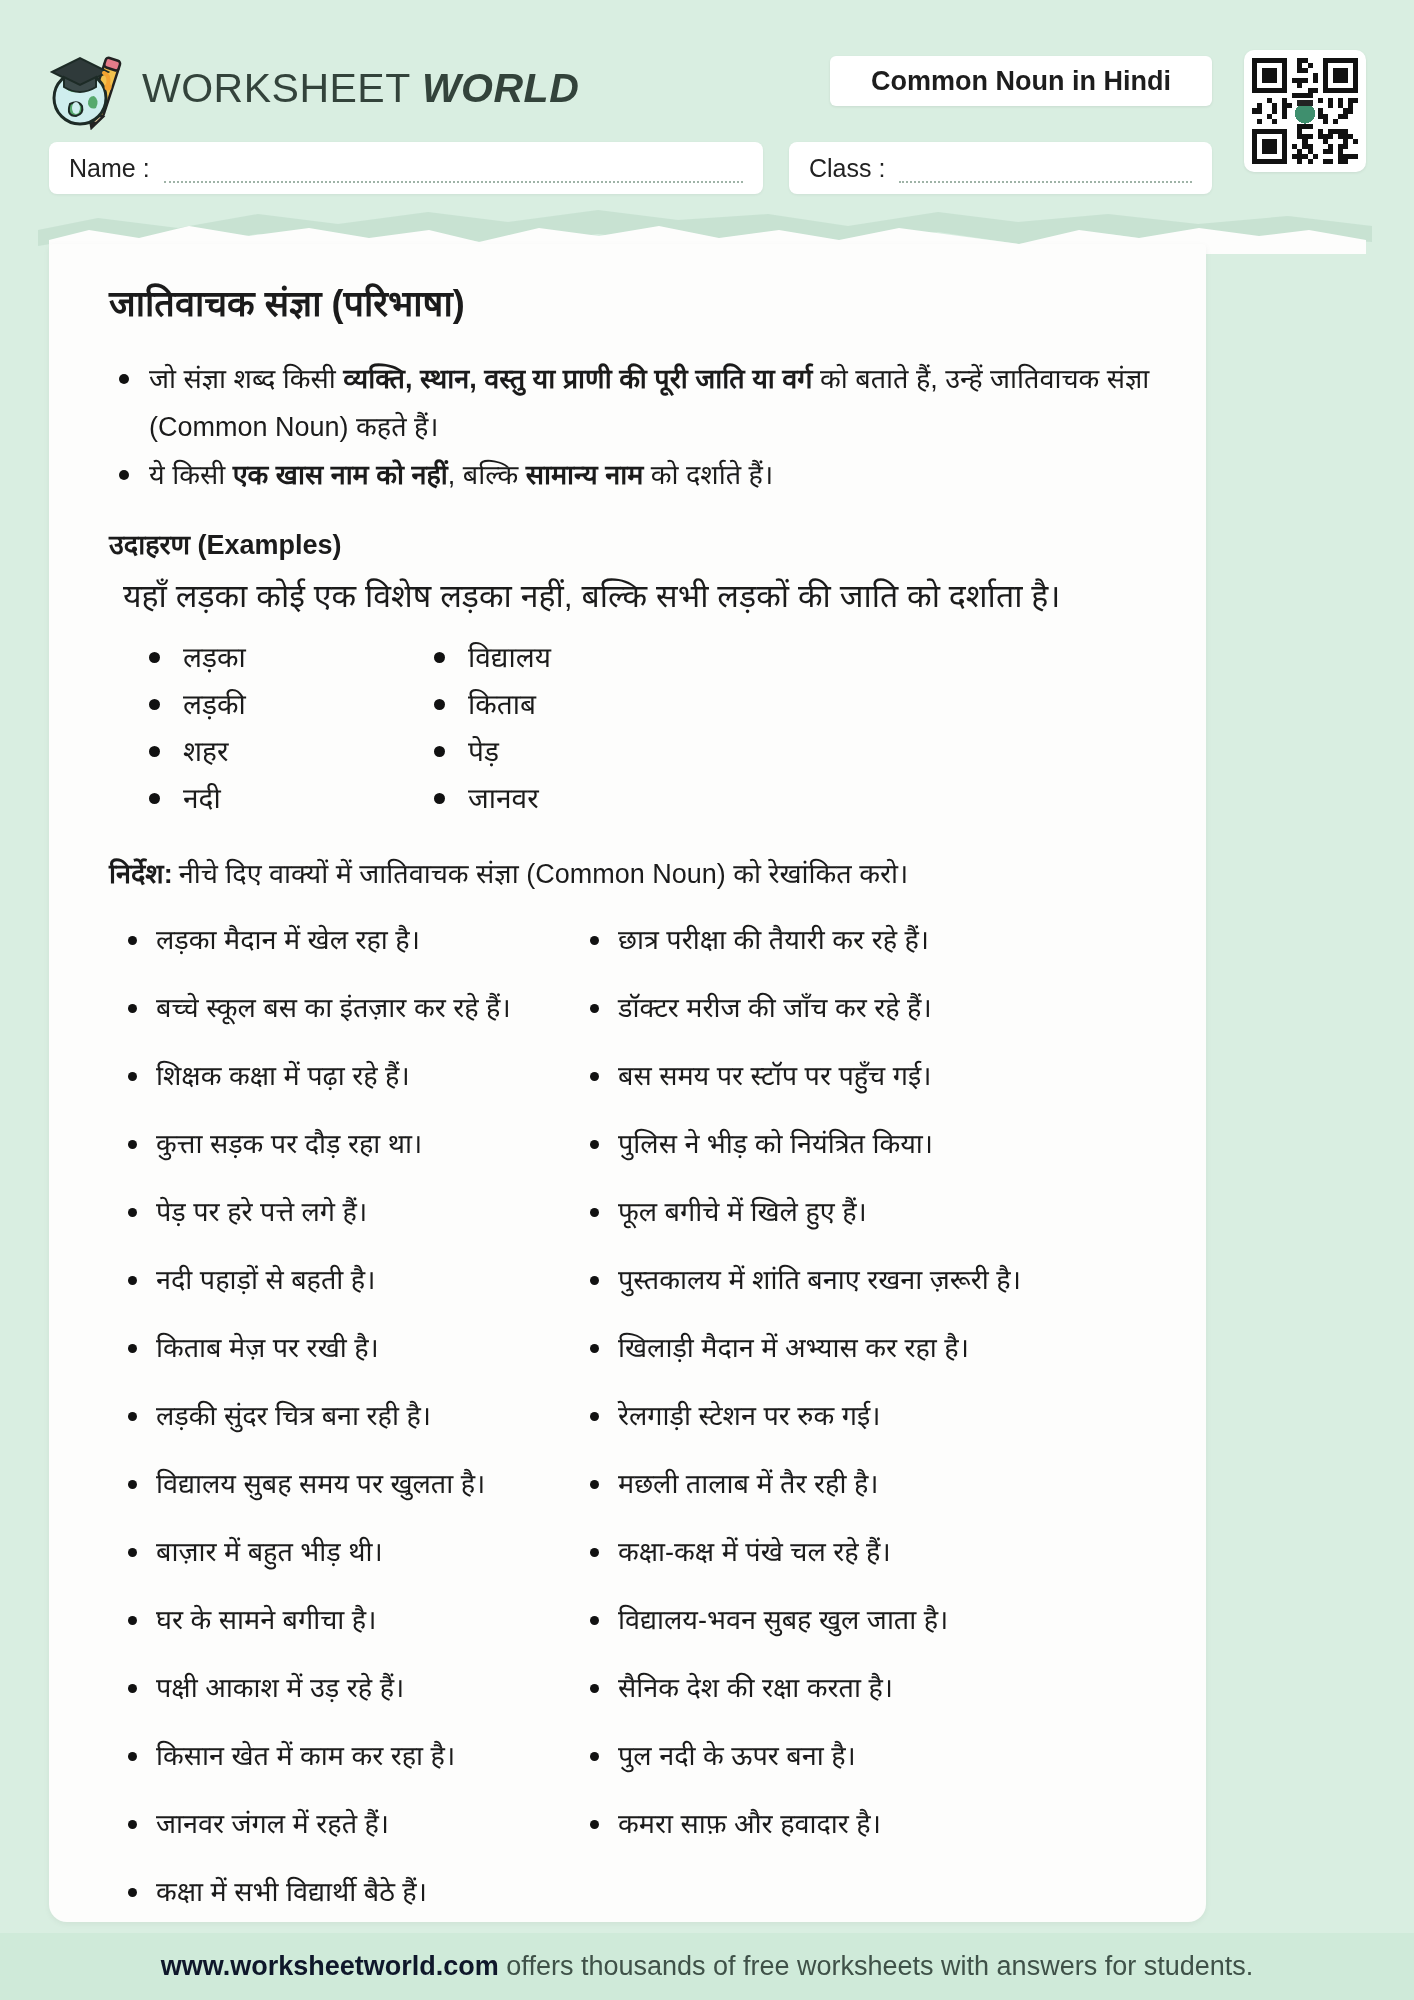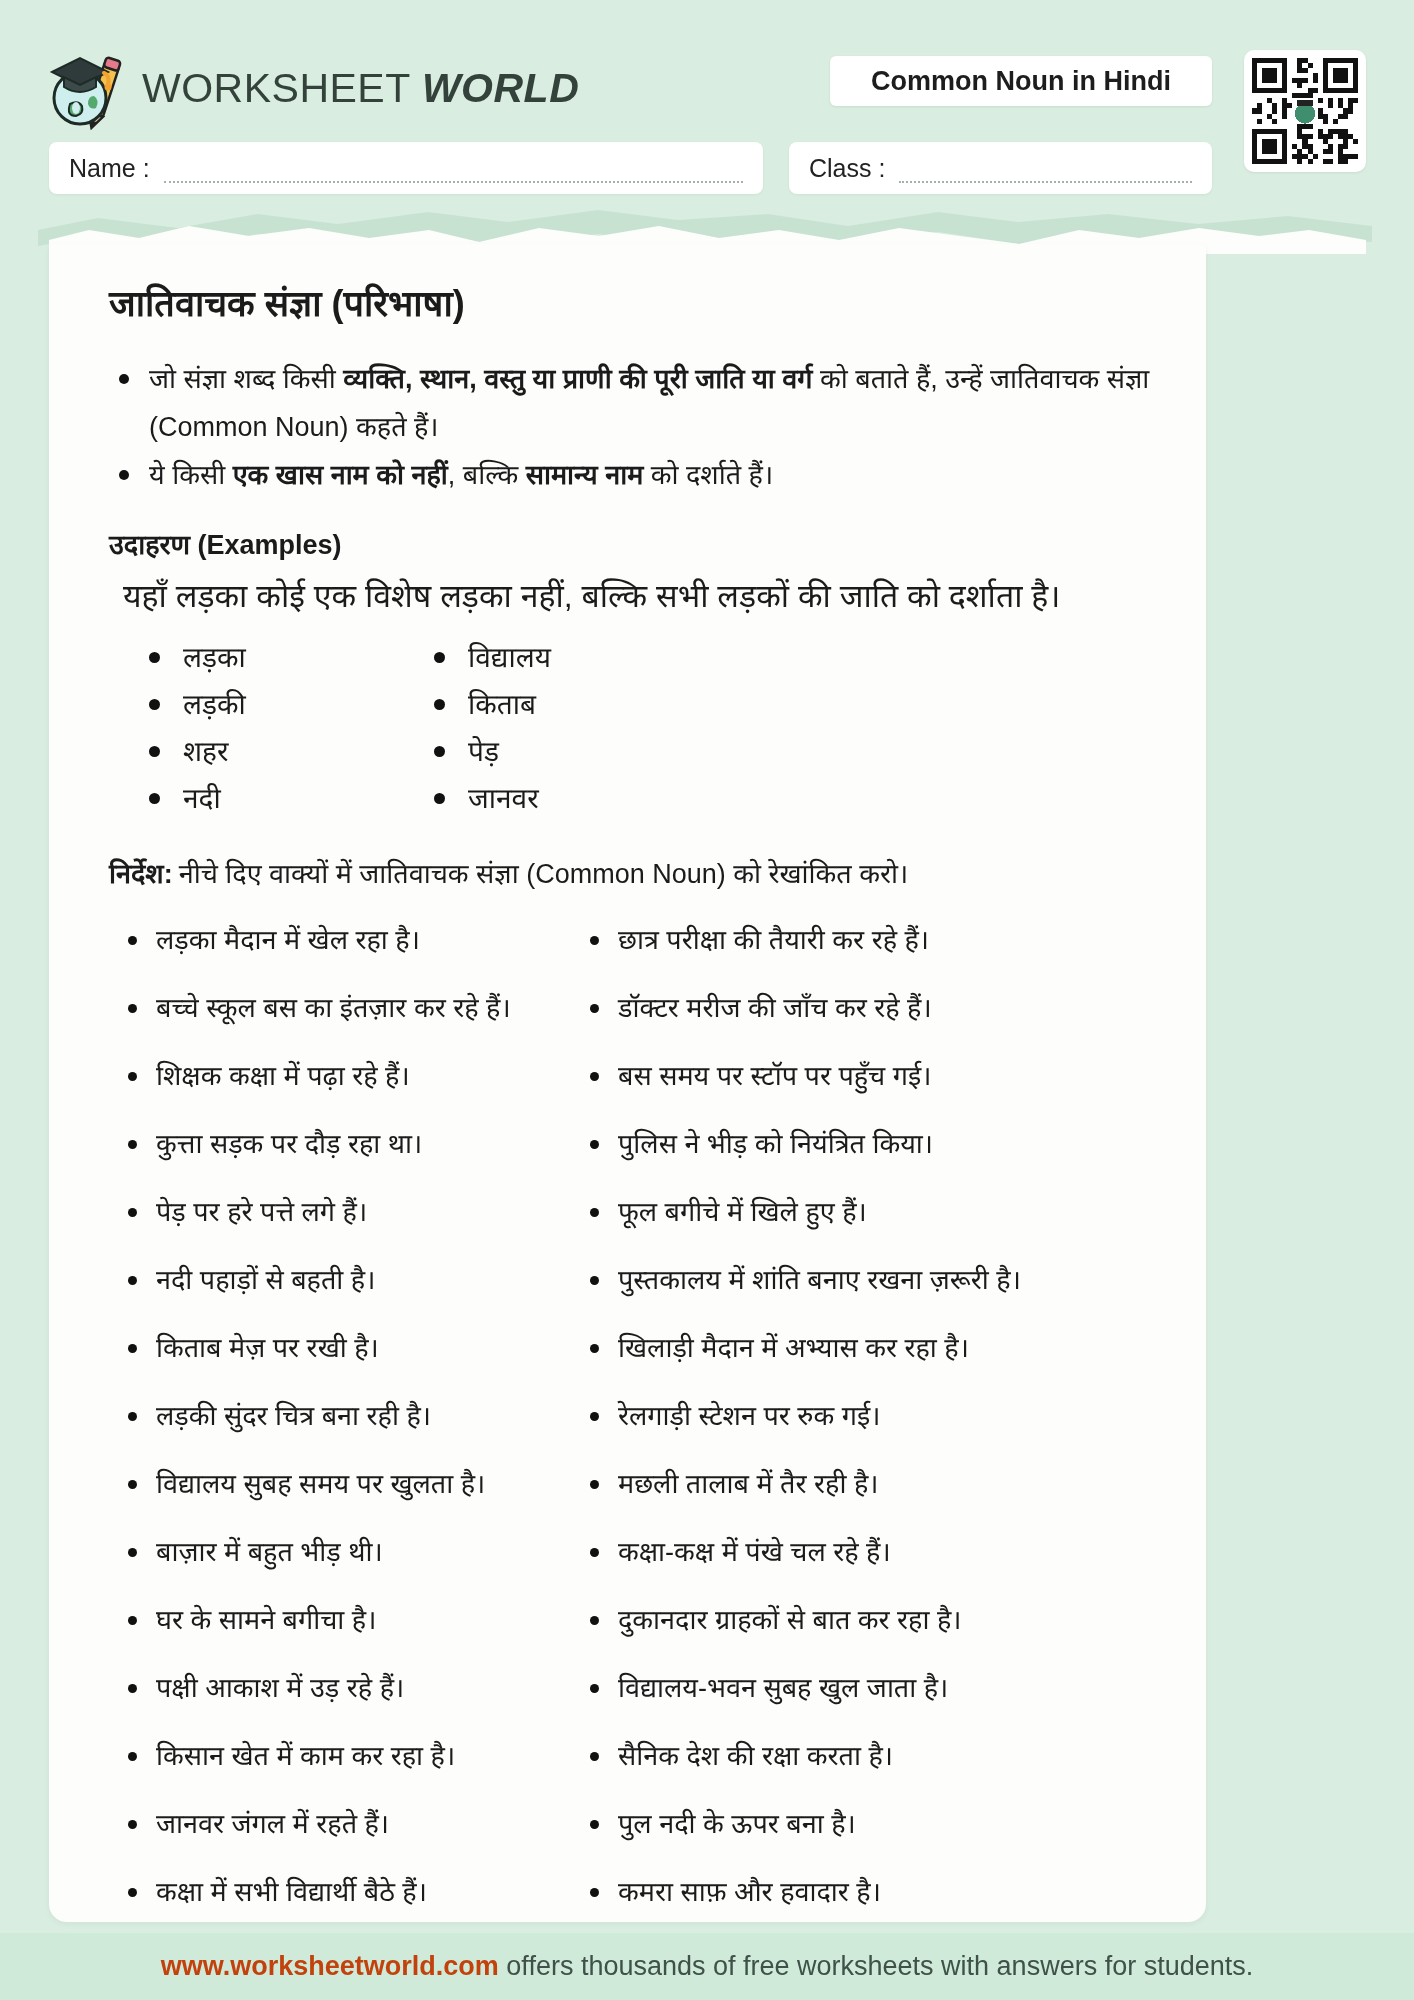--- a/index.html
+++ b/index.html
@@ -53,21 +53,21 @@
 
   .sent-cols{display:flex;margin-left:19px;margin-top:26px;}
   .sent-list{list-style:none;margin:0;padding:0;flex:1;}
   .sent-list:first-child{width:462px;flex:none;}
   .sent-list li{font-size:27px;line-height:37px;margin-bottom:31px;position:relative;padding-left:28px;}
   .sent-list li::before{content:"";position:absolute;left:0;top:14px;width:9px;height:9px;border-radius:50%;background:#111;}
 
   
   .footer{position:absolute;left:0;right:0;bottom:0;height:67px;background:#cfead9;display:flex;
           align-items:center;justify-content:center;font-size:27px;color:#3f5148;white-space:pre;}
-  .footer b{color:#c2410c;font-weight:700;}
+  .footer b{color:#0f172a;font-weight:700;}
 </style>
 </head>
 <body>
 
 <div class="page">
 
   <div class="logo">
     <svg viewBox="0 0 80 84">
       <g transform="rotate(18 52 44)">
         <rect x="50" y="16" width="15" height="52" rx="2" fill="#f2c14e" stroke="#222" stroke-width="2.5"></rect>
@@ -279,21 +279,20 @@
           <li>छात्र परीक्षा की तैयारी कर रहे हैं।</li>
           <li>डॉक्टर मरीज की जाँच कर रहे हैं।</li>
           <li>बस समय पर स्टॉप पर पहुँच गई।</li>
           <li>पुलिस ने भीड़ को नियंत्रित किया।</li>
           <li>फूल बगीचे में खिले हुए हैं।</li>
           <li>पुस्तकालय में शांति बनाए रखना ज़रूरी है।</li>
           <li>खिलाड़ी मैदान में अभ्यास कर रहा है।</li>
           <li>रेलगाड़ी स्टेशन पर रुक गई।</li>
           <li>मछली तालाब में तैर रही है।</li>
           <li>कक्षा-कक्ष में पंखे चल रहे हैं।</li>
-          <li>दुकानदार ग्राहकों से बात कर रहा है।</li>
           <li>विद्यालय-भवन सुबह खुल जाता है।</li>
           <li>सैनिक देश की रक्षा करता है।</li>
           <li>पुल नदी के ऊपर बना है।</li>
           <li>कमरा साफ़ और हवादार है।</li>
         </ul>
     </div>
 
   </div>
 
   <div class="footer"><b>www.worksheetworld.com</b><span> offers thousands of free worksheets with answers for students.</span></div>

